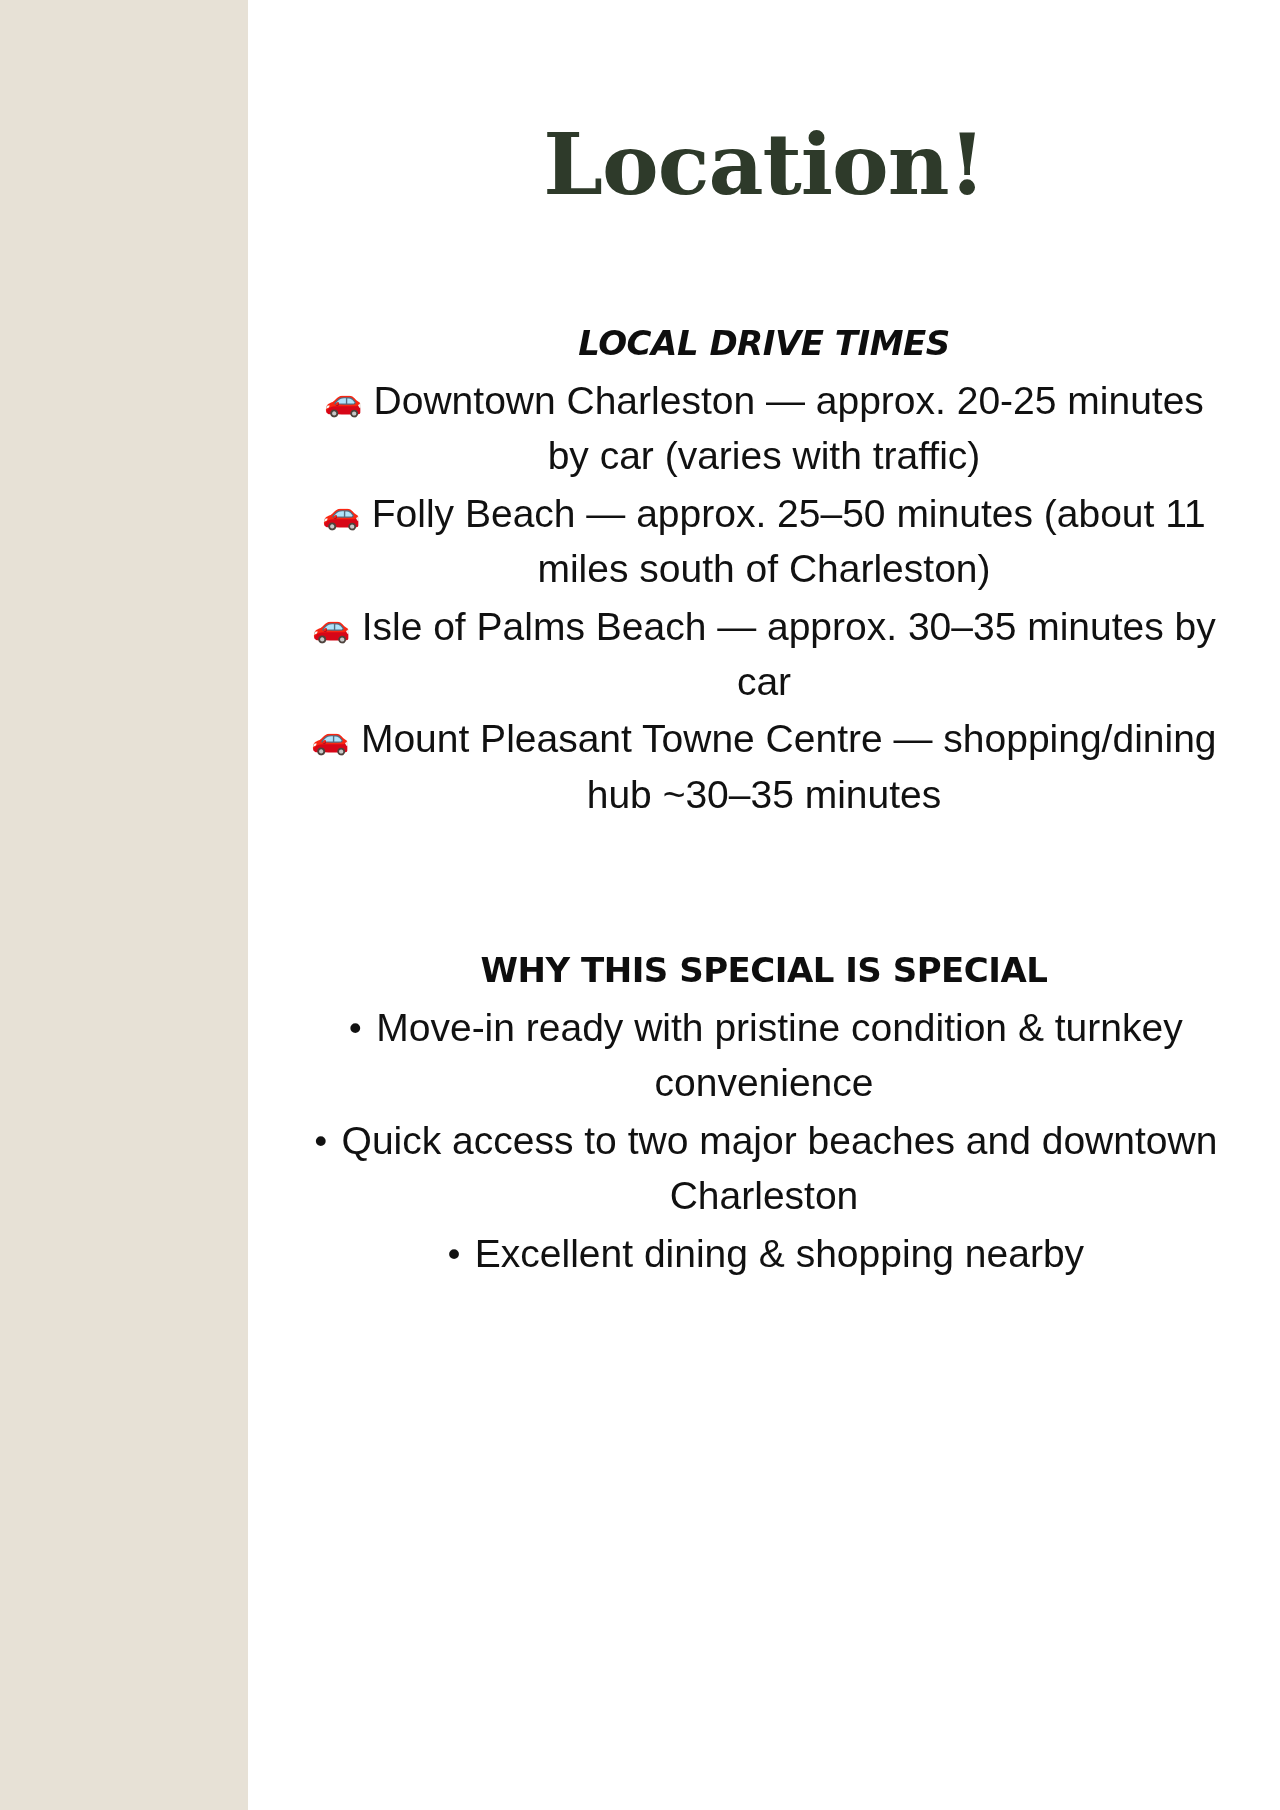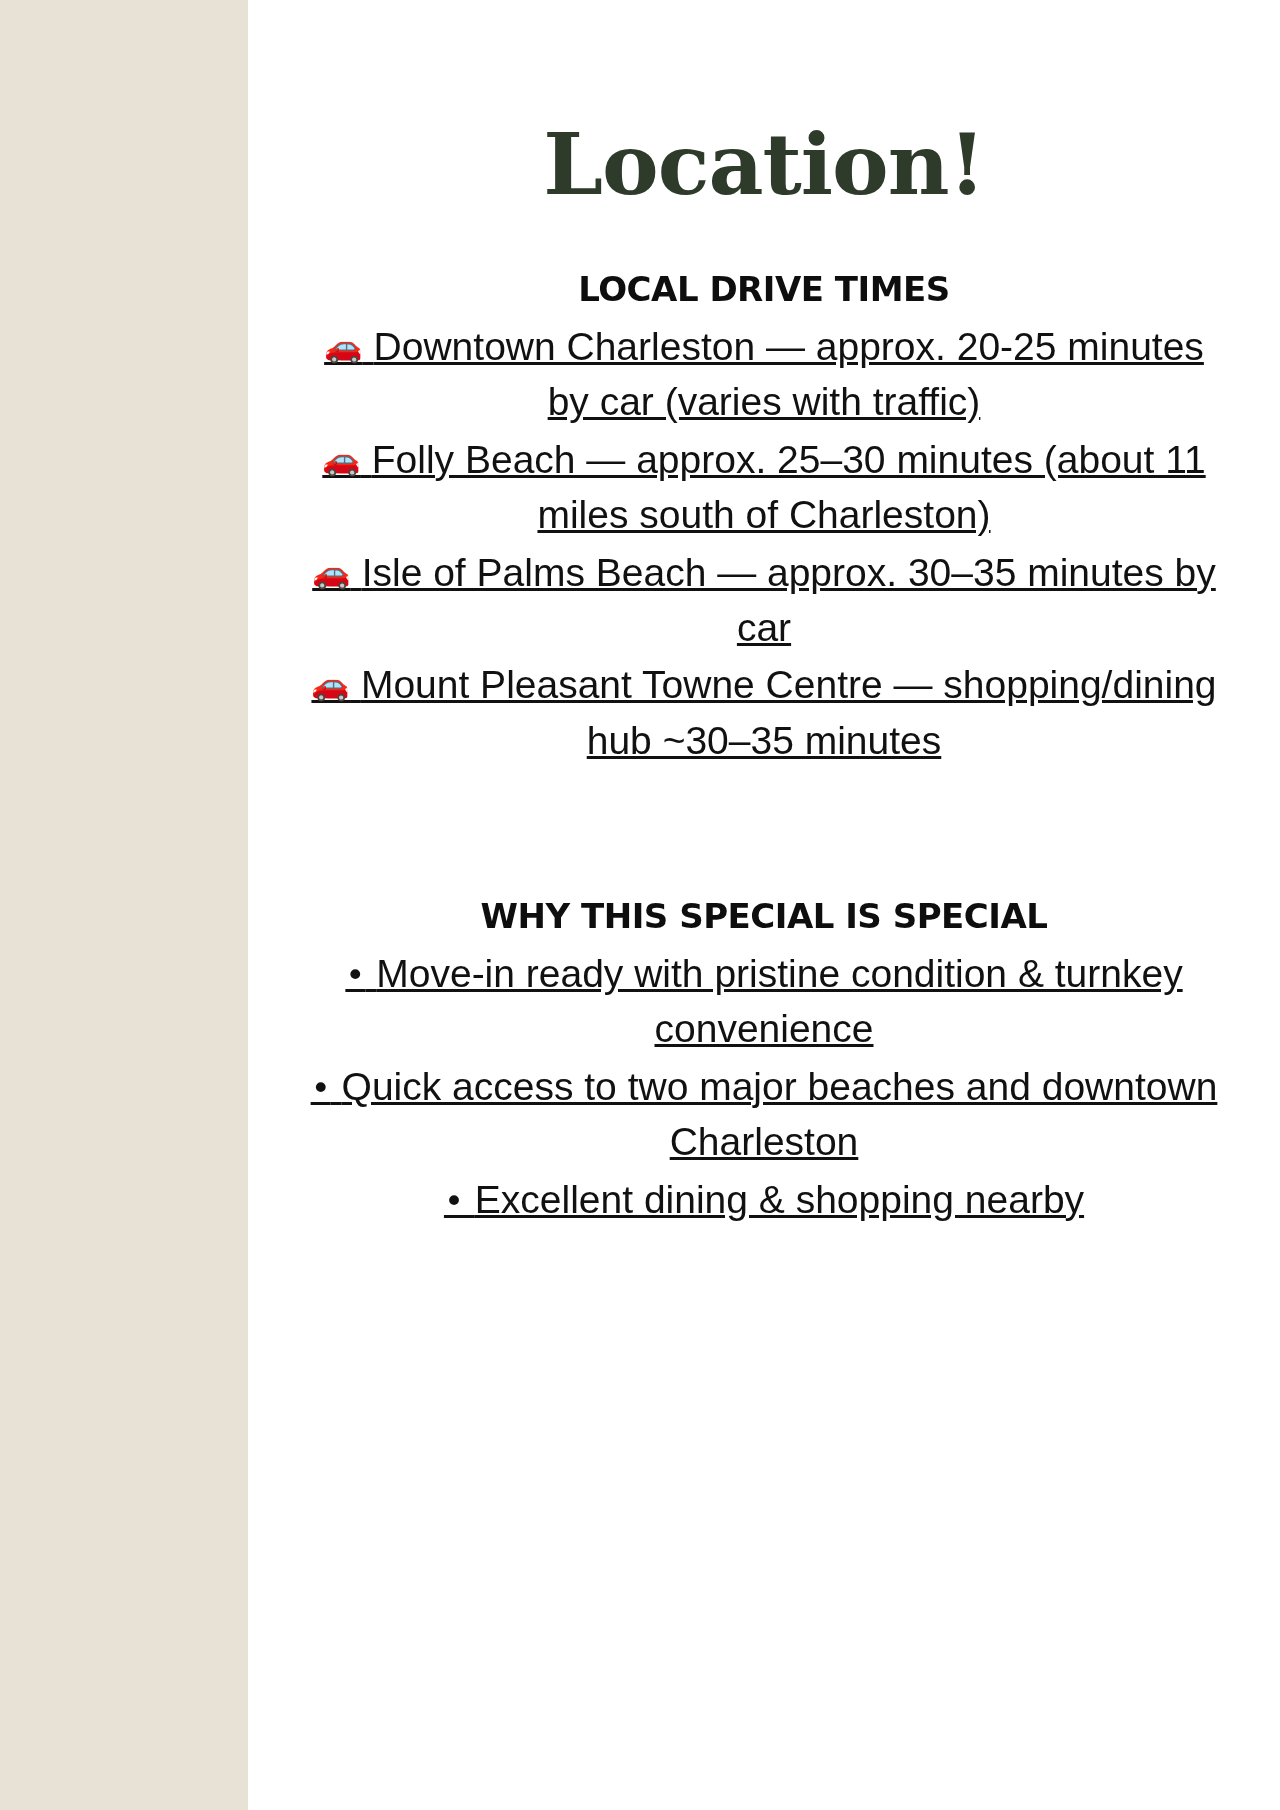--- a/index.html
+++ b/index.html
@@ -53,33 +53,33 @@
   }
   .section-heading {
     font-family: "DejaVu Sans", "Liberation Sans", sans-serif;
     font-weight: 700;
     font-size: 34px;
     letter-spacing: -0.5px;
     color: #0e0e0e;
     margin: 0 0 10px 0;
   }
   #drive-heading {
-    margin-top: 62px;
+    margin-top: 116px;
+    font-style: italic;
   }
   #special-heading {
     margin-top: 128px;
   }
   .line {
     font-family: "Liberation Sans", sans-serif;
     font-size: 39px;
     line-height: 1.42;
     color: #111111;
     margin: 0;
     padding: 0 2px;
-    text-decoration: underline;
   }
   .item {
     margin: 0 0 2px 0;
   }
   .emoji {
     font-family: "DejaVu Sans", sans-serif;
     font-size: 31px;
     vertical-align: 3px;
     color: #e8505b;
   }
@@ -102,21 +102,21 @@
     <div class="section">
       <div class="section-heading" id="drive-heading">LOCAL DRIVE TIMES</div>
 
       <p class="line item">
         <span class="emoji">🚗</span>
         <span>Downtown Charleston — approx. 20-25 minutes by car (varies with traffic)</span>
       </p>
 
       <p class="line item">
         <span class="emoji">🚗</span>
-        <span>Folly Beach — approx. 25–30 minutes (about 11 miles south of Charleston)</span>
+        <span>Folly Beach — approx. 25–50 minutes (about 11 miles south of Charleston)</span>
       </p>
 
       <p class="line item">
         <span class="emoji">🚗</span>
         <span>Isle of Palms Beach — approx. 30–35 minutes by car</span>
       </p>
 
       <p class="line item">
         <span class="emoji">🚗</span>
         <span>Mount Pleasant Towne Centre — shopping/dining hub ~30–35 minutes</span>

